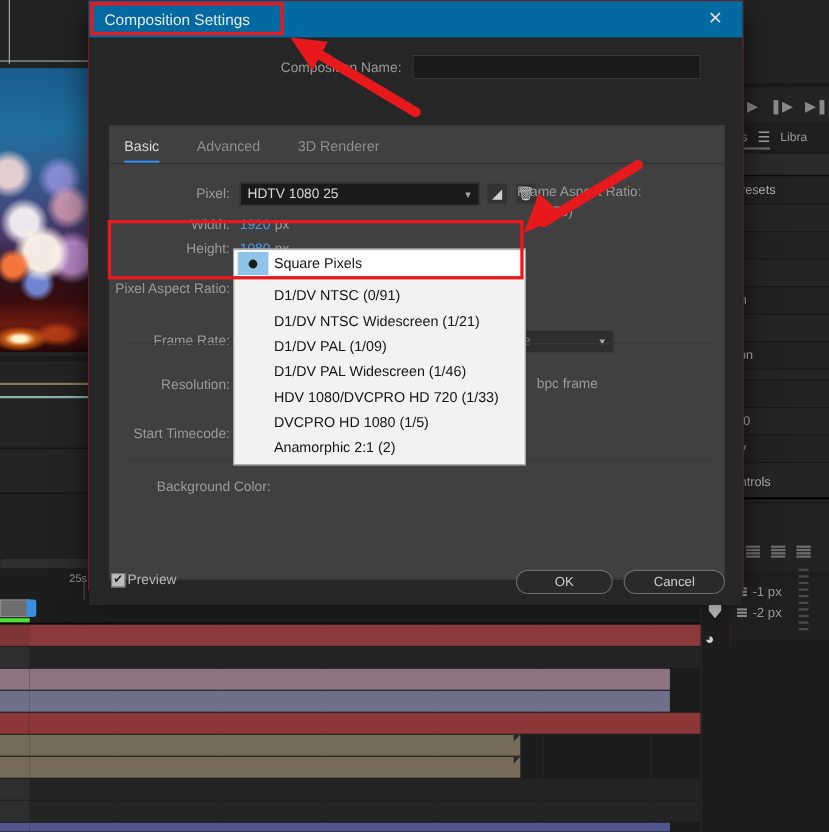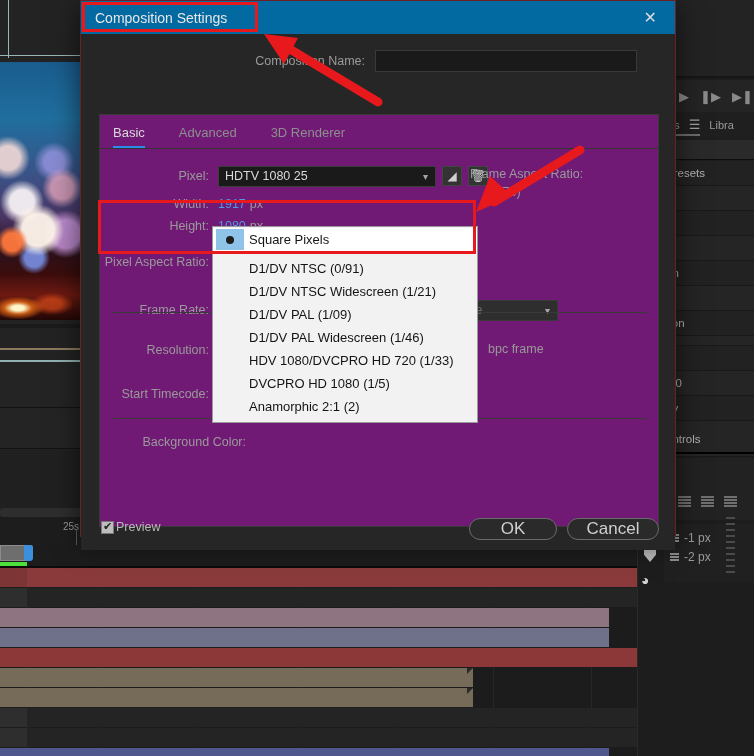--- a/index.html
+++ b/index.html
@@ -111,21 +111,21 @@
   .row-compname { display: flex; align-items: center; height: 30px; margin-top: 12px; padding-left: 18px; }
   .lbl { color: #9a9a9a; font-size: 12.5px; text-align: right; }
   .lbl-compname { width: 276px; padding-right: 10px; }
   .inp-compname {
     width: 262px; height: 22px; background: #1a1a1a; border: 1px solid #3a3a3a;
     color: #d8d8d8; font-size: 12.5px; padding: 0 5px; font-family: "Liberation Sans", sans-serif;
   }
 
   .panel {
     position: absolute; left: 18px; top: 68px; width: 560px; height: 413px;
-    border: 1px solid #3a3a3a; background: #701a75;
+    border: 1px solid #3a3a3a; background: #404040;
   }
   .tabs { display: flex; gap: 34px; padding: 10px 0 0 13px; border-bottom: 1px solid #333; height: 34px; }
   .tab { font-size: 13px; color: #8e8e8e; padding-bottom: 6px; cursor: pointer; }
   .tab.active { color: #d9d9d9; border-bottom: 2px solid #2d8ceb; }
 
   .frow { display: flex; align-items: center; height: 26px; margin-top: 4px; }
   .fl { width: 118px; text-align: right; padding-right: 9px; color: #9a9a9a; font-size: 12.5px; }
   .sel {
     height: 21px; background: #1a1a1a; border: 1px solid #3c3c3c; color: #d9d9d9;
     font-size: 12.5px; display: flex; align-items: center; padding: 0 6px; position: relative;
@@ -147,21 +147,21 @@
   .lock-lbl { color: #8d8d8d; font-size: 11.5px; }
 
   .rt-note { position: absolute; color: #9a9a9a; font-size: 12.5px; }
   .hr-line { position: absolute; left: 13px; width: 534px; height: 1px; background: #3a3a3a; }
 
   .footer { position: absolute; left: 0; bottom: 0; width: 596px; height: 40px; }
   .preview-chk { position: absolute; left: 20px; top: 10px; display: flex; align-items: center; gap: 2px; }
   .preview-lbl { color: #b9b9b9; font-size: 12.5px; }
   .btn {
     position: absolute; top: 8px; height: 22px; border: 1px solid #6b6b6b; border-radius: 11px;
-    background: #2a2a2a; color: #cfcfcf; font-size: 17px; display: flex; align-items: center;
+    background: #2a2a2a; color: #cfcfcf; font-size: 12px; display: flex; align-items: center;
     justify-content: center; cursor: pointer; font-family: "Liberation Sans", sans-serif;
   }
   .btn-ok { left: 388px; width: 88px; }
   .btn-cancel { left: 486px; width: 92px; }
 
   
   .dd {
     position: absolute; left: 212px; top: 226px; width: 266px; background: #f2f2f2;
     border: 1px solid #9a9a9a; z-index: 40; padding: 1px 0 4px 0;
   }
@@ -407,21 +407,21 @@
             <div class="sel sel-preset">
               <span>HDTV 1080 25</span>
               <span class="chev">▾</span>
             </div>
             <span class="mini-btn">◢</span>
             <span class="mini-btn">🗑</span>
           </div>
 
           <div class="frow" style="height:22px">
             <span class="fl">Width:</span>
-            <span class="val-blue">1917</span>
+            <span class="val-blue">1920</span>
             <span class="val-unit">px</span>
           </div>
 
 
           <div class="frow" style="height:22px; margin-top:0">
             <span class="fl">Height:</span>
             <span class="val-blue">1080</span>
             <span class="val-unit">px</span>
           </div>
 

